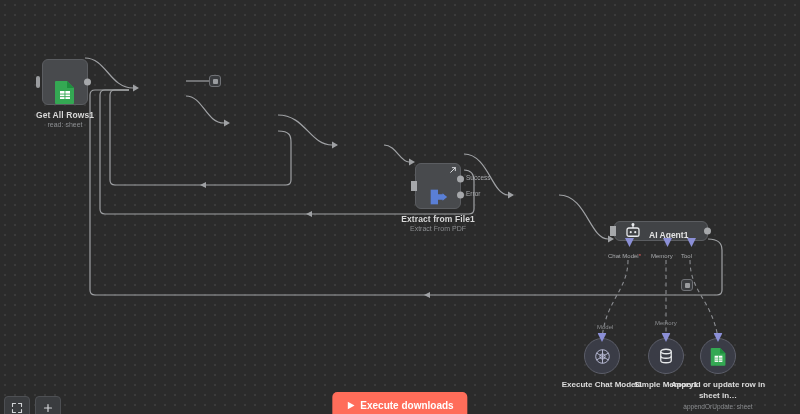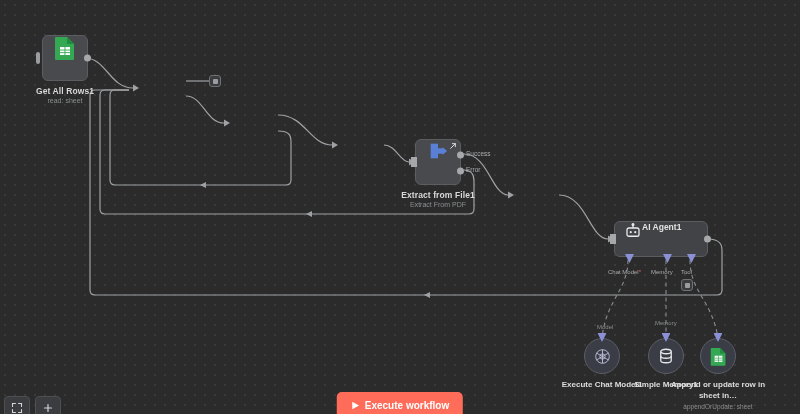--- a/index.html
+++ b/index.html
@@ -18,21 +18,21 @@
   }
   #edges { position: absolute; inset: 0; width: 800px; height: 414px; pointer-events: none; }
 
   
   .node {
     position: absolute;
     width: 46px; height: 46px;
     background: #484a4d;
     border: 1px solid #5b5d61;
     border-radius: 6px;
-    display: flex; align-items: flex-start; justify-content: center;
+    display: flex; align-items: flex-end; justify-content: center; margin-top: 24px;
   }
   .node.dark { background: #414346; }
   .node-label {
     position: absolute;
     top: 50px; left: 50%; transform: translateX(-50%);
     white-space: nowrap;
     font-size: 8.5px; font-weight: bold; color: #d8d8d8;
     letter-spacing: .1px;
   }
   .node-sub {
@@ -70,23 +70,23 @@
     border: 1px solid #6f7175; border-radius: 3px;
     background: #3a3c3f;
     display:flex; align-items:center; justify-content:center;
   }
   .add-sq i {
     display:block; width:5px; height:5px; background:#9a9c9f; border-radius:1px;
   }
 
   
   .agent {
-    position:absolute; width: 94px; height: 36px;
+    position:absolute; width: 94px; height: 20px;
     background:#414346; border:1px solid #5b5d61; border-radius:6px;
-    display:flex; align-items:flex-start; gap:0; padding-left:9px;
+    display:flex; align-items:flex-end; gap:7px; padding-left:9px;
   }
   .agent .agent-title { font-size:8.5px; font-weight:bold; color:#e3e3e3; }
   .agent-port {
     position:absolute; bottom:-7px; width:9px; height:9px;
     background:#8b8fd6; clip-path: polygon(50% 100%, 0 0, 100% 0);
   }
   .agent-port-label{ position:absolute; font-size:6px; color:#a9abae; white-space:nowrap; }
   .req { color:#f06060; }
 
   
@@ -298,21 +298,21 @@
     <div class="sub-label" style="width:98px;">Append or update row in sheet in…</div>
     <div class="sub-sub" style="top:64px;">appendOrUpdate: sheet</div>
   </div>
 
   <button id="exec-btn">
     <span>
       <svg class="icn" width="9" height="9" viewBox="0 0 12 12">
           <polygon points="2,1 11,6 2,11" fill="#fff"></polygon>
         </svg>
     </span>
-    <span>Execute workflow</span>
+    <span>Execute downloads</span>
   </button>
 
   <div class="tool-btn" style="left:4px;">
     <span>
       <svg class="icn" width="12" height="12" viewBox="0 0 24 24" fill="none" stroke="#d2d4d7" stroke-width="2.2" stroke-linecap="round">
         <polyline points="9,3 3,3 3,9"></polyline>
           <polyline points="15,3 21,3 21,9"></polyline>
         <polyline points="9,21 3,21 3,15"></polyline>
           <polyline points="15,21 21,21 21,15"></polyline>
       </svg>

